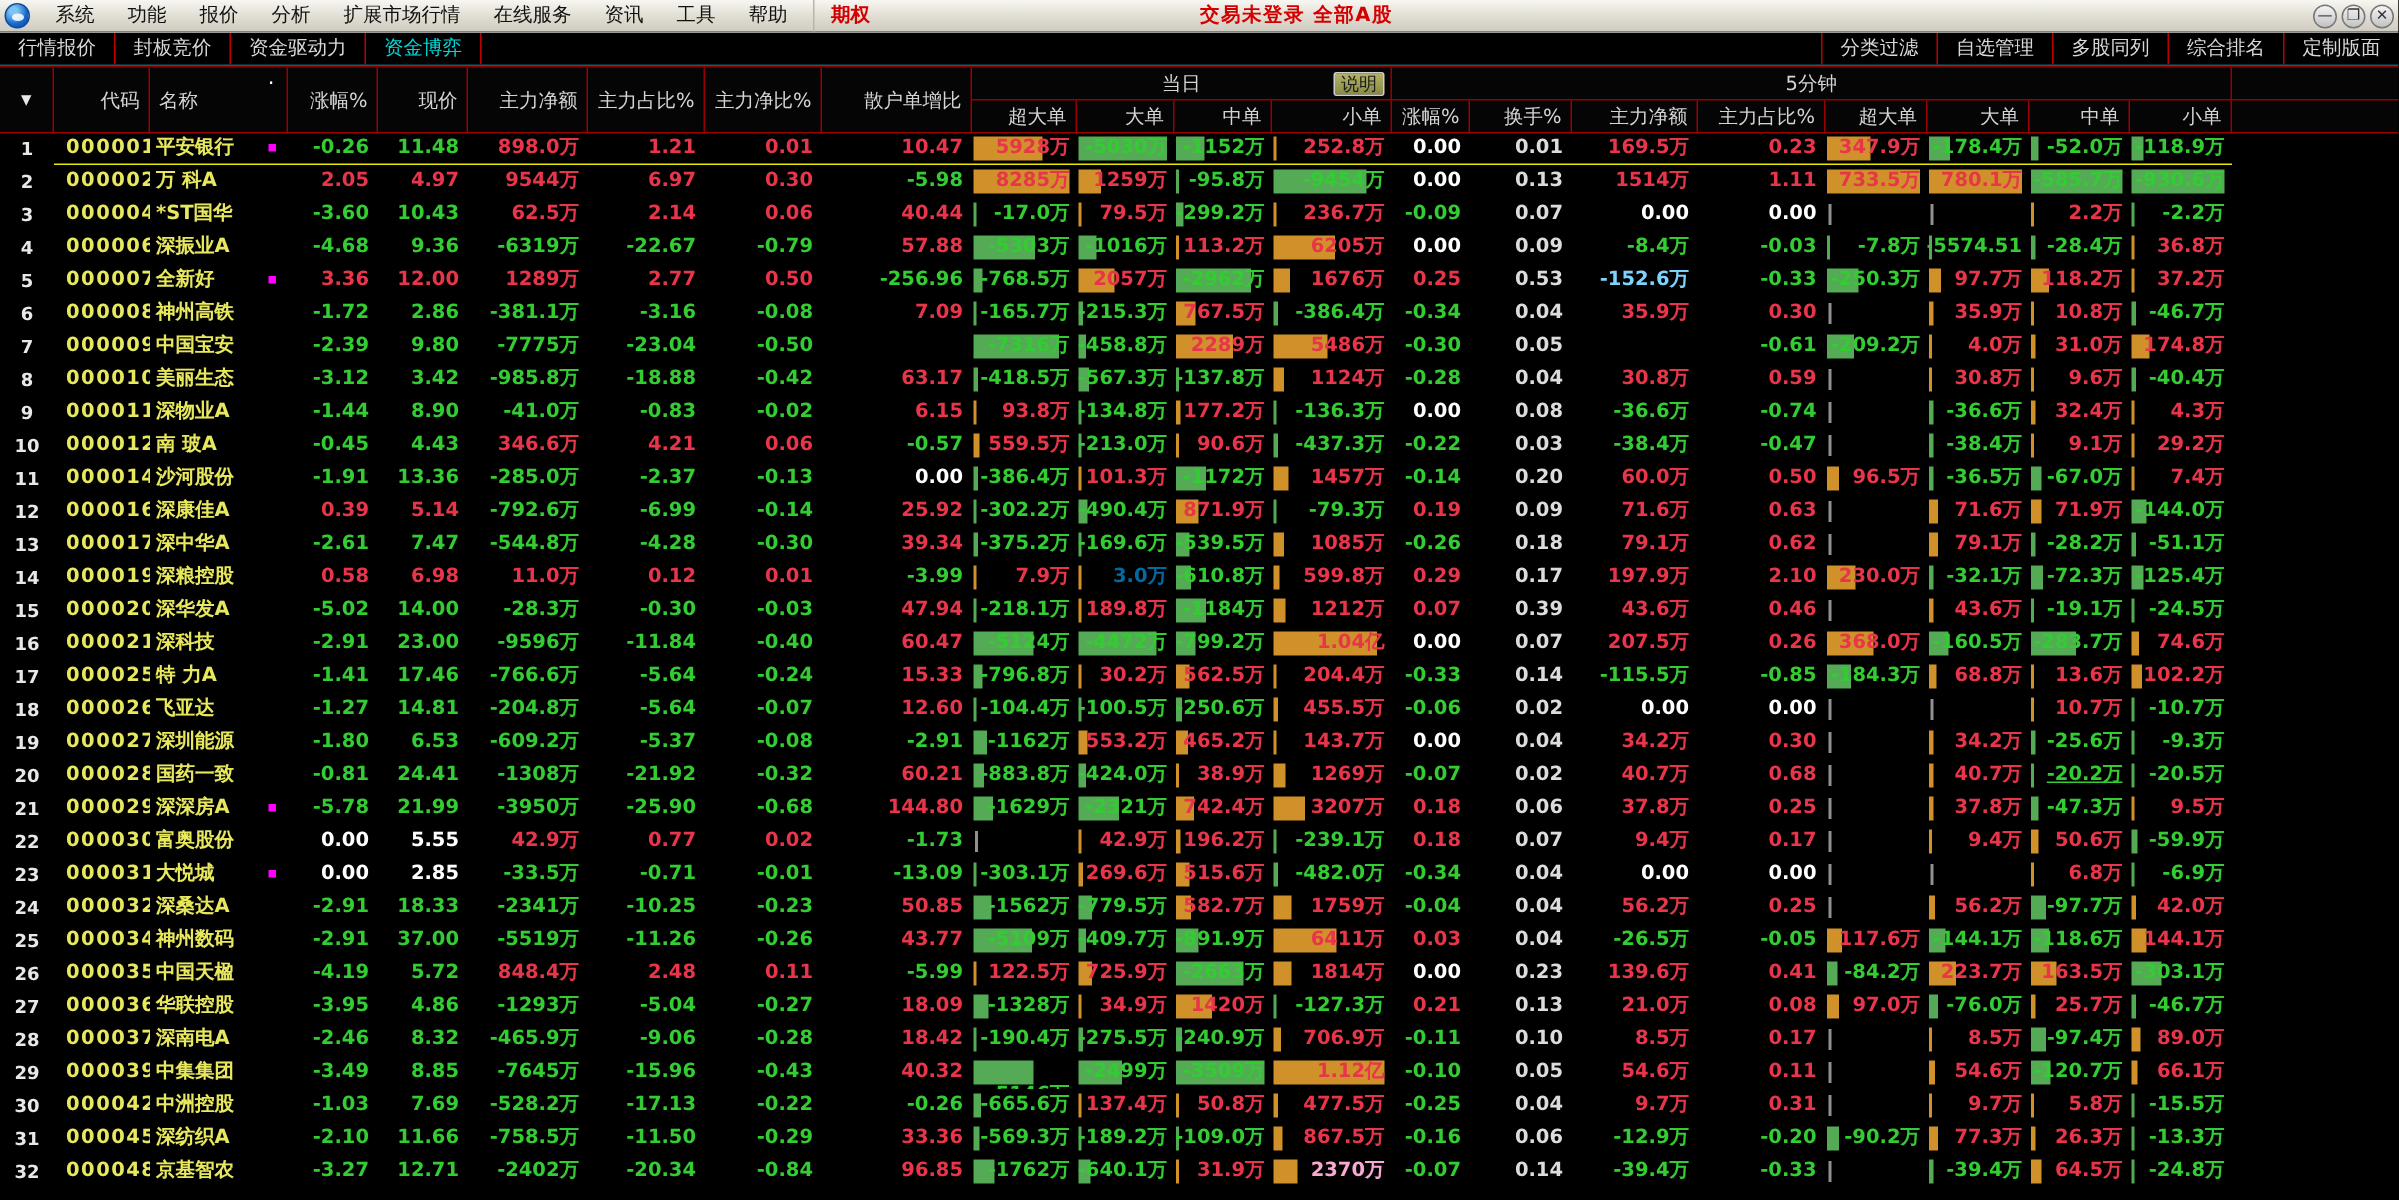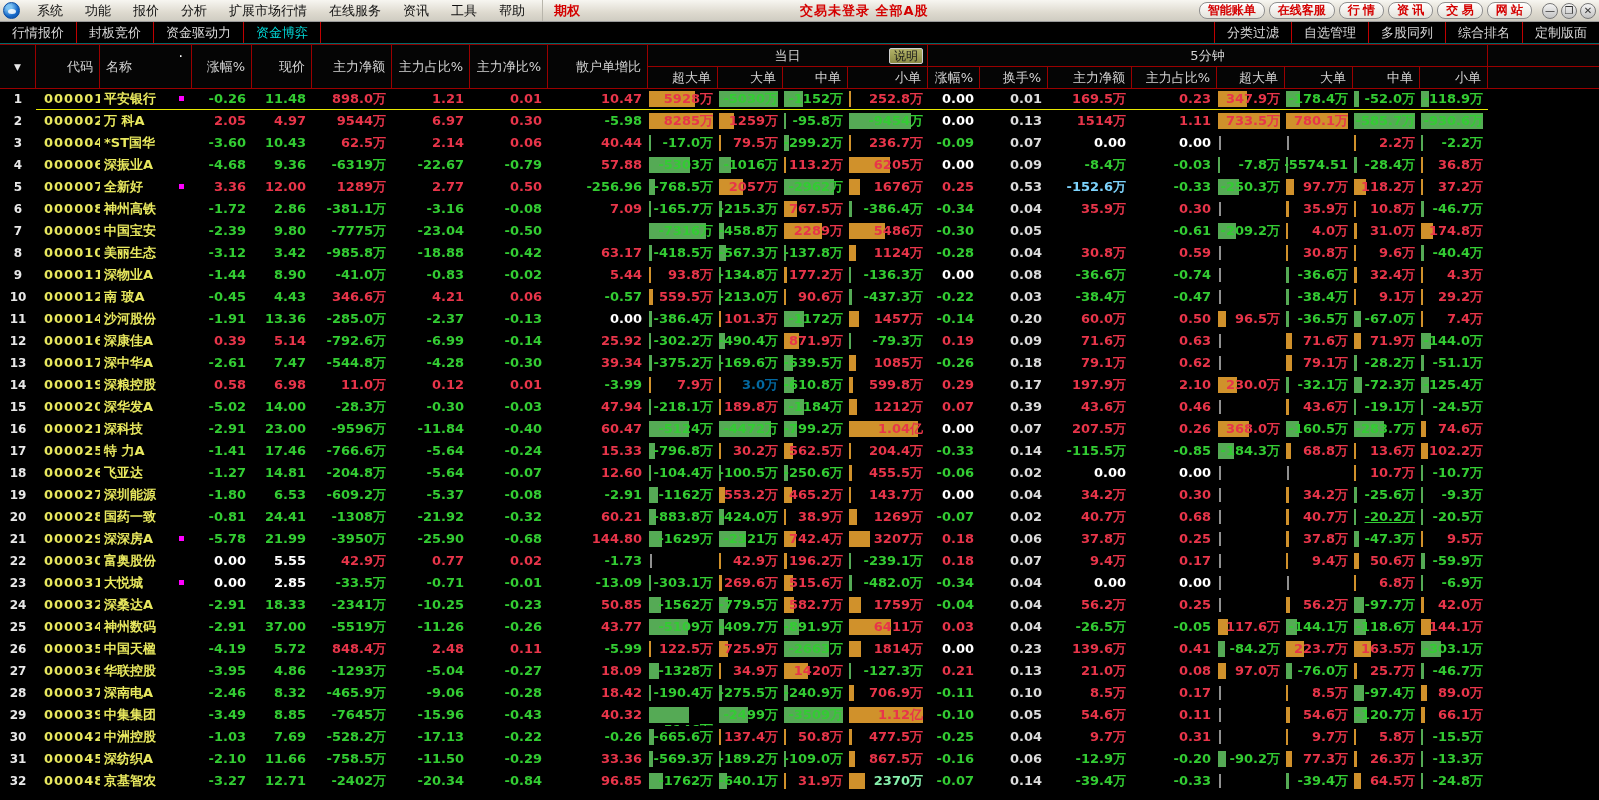--- a/index.html
+++ b/index.html
@@ -80,28 +80,20 @@
       <div class="menu-item">分析</div>
       <div class="menu-item">扩展市场行情</div>
       <div class="menu-item">在线服务</div>
       <div class="menu-item">资讯</div>
       <div class="menu-item">工具</div>
       <div class="menu-item">帮助</div>
       <div class="menu-item red">期权</div>
     </div>
   <div class="title-status">交易未登录 全部A股</div>
   <div class="tb-right">
-    <span id="tbbtns" style="display:flex;gap:4px;">
-        <button class="tb-btn">智能账单</button>
-        <button class="tb-btn">在线客服</button>
-        <button class="tb-btn">行 情</button>
-        <button class="tb-btn">资 讯</button>
-        <button class="tb-btn">交 易</button>
-        <button class="tb-btn">网 站</button>
-      </span>
     <span id="winbtns" style="display:flex;gap:3px;margin-left:6px;">
         <div class="win-btn">—</div>
         <div class="win-btn">❐</div>
         <div class="win-btn">✕</div>
       </span>
   </div>
 </div>
 
 <div class="tabbar">
   <div id="tabs" style="display:flex;">
@@ -584,21 +576,21 @@
     </div>
     <div class="drow">
       <div class="dcell rownum" style="width: 36px; font-size: 12px;">9</div>
       <div class="dcell code" style="width: 64px;">000011</div>
       <div class="dcell name" style="width: 92px;">深物业A</div>
       <div class="dcell num" style="width: 60px; color: rgb(51, 204, 51);">-1.44</div>
       <div class="dcell num" style="width: 60px; color: rgb(51, 204, 51);">8.90</div>
       <div class="dcell num" style="width: 80px; color: rgb(51, 204, 51);">-41.0万</div>
       <div class="dcell num" style="width: 78px; color: rgb(51, 204, 51);">-0.83</div>
       <div class="dcell num" style="width: 78px; color: rgb(51, 204, 51);">-0.02</div>
-      <div class="dcell num" style="width: 100px; color: rgb(232, 53, 74);">5.44</div>
+      <div class="dcell num" style="width: 100px; color: rgb(232, 53, 74);">6.15</div>
       <div class="dcell num barcell" style="width: 70px;">
         <div class="bar" style="width: 2px; background: rgb(208, 145, 43);"></div>
         <div class="val" style="color: rgb(232, 53, 74);">93.8万</div>
       </div>
       <div class="dcell num barcell" style="width: 65px;">
         <div class="bar" style="width: 2px; background: rgb(85, 170, 85);"></div>
         <div class="val" style="color: rgb(51, 204, 51);">-134.8万</div>
       </div>
       <div class="dcell num barcell" style="width: 65px;">
         <div class="bar" style="width: 3px; background: rgb(208, 145, 43);"></div>
@@ -1685,21 +1677,21 @@
       <div class="dcell num barcell" style="width: 65px;">
         <div class="bar" style="width: 8px; background: rgb(85, 170, 85);"></div>
         <div class="val" style="color: rgb(51, 204, 51);">-640.1万</div>
       </div>
       <div class="dcell num barcell" style="width: 65px;">
         <div class="bar" style="width: 2px; background: rgb(208, 145, 43);"></div>
         <div class="val" style="color: rgb(232, 53, 74);">31.9万</div>
       </div>
       <div class="dcell num barcell" style="width: 80px;">
         <div class="bar" style="width: 16px; background: rgb(208, 145, 43);"></div>
-        <div class="val" style="color: #86efac;">2370万</div>
+        <div class="val" style="color: #f9a8d4;">2370万</div>
       </div>
       <div class="dcell num" style="width: 52px; color: rgb(51, 204, 51);">-0.07</div>
       <div class="dcell num" style="width: 68px; color: rgb(220, 220, 220);">0.14</div>
       <div class="dcell num" style="width: 84px; color: rgb(51, 204, 51);">-39.4万</div>
       <div class="dcell num" style="width: 85px; color: rgb(51, 204, 51);">-0.33</div>
       <div class="dcell num barcell" style="width: 68px;">
         <div class="tick"></div>
       </div>
       <div class="dcell num barcell" style="width: 68px;">
         <div class="bar" style="width: 3px; background: rgb(85, 170, 85);"></div>

